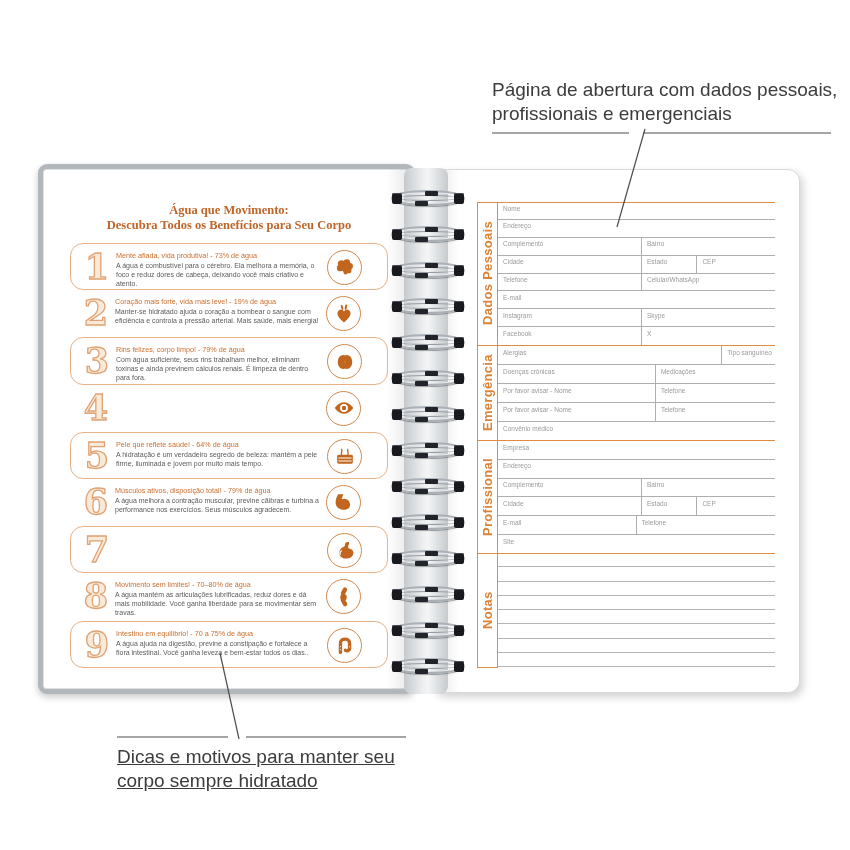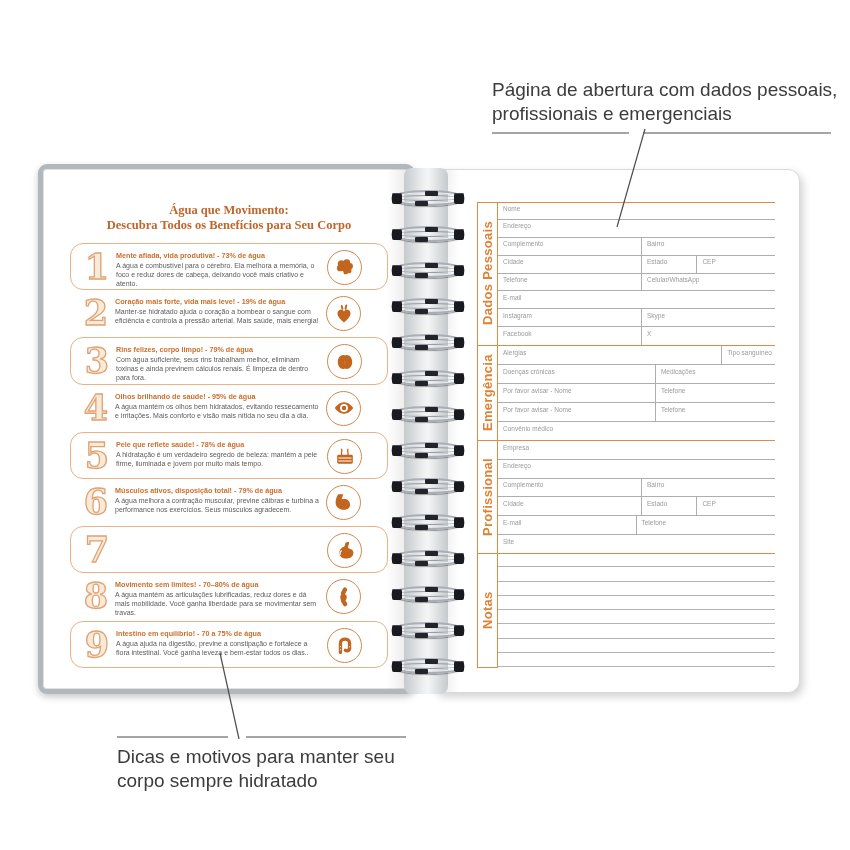--- a/index.html
+++ b/index.html
@@ -2,21 +2,21 @@
 <html><head>
 <meta charset="utf-8">
 <style>
   html,body{margin:0;padding:0;background:#fff;}
   .canvas{position:relative;width:850px;height:850px;background:#ffffff;overflow:hidden;
           font-family:"Liberation Sans", sans-serif;margin-top:12px;}
 
   
   .ann{position:absolute;color:#3c3c3c;font-size:19px;line-height:24px;letter-spacing:0;}
   .ann-top{left:492px;top:66px;width:360px;}
-  .ann-bottom{left:117px;top:733px;width:340px;}
+  .ann-bottom{left:117px;top:733px;width:340px;text-decoration:underline;}
   .leader{position:absolute;left:0;top:0;pointer-events:none;z-index:30;}
 
   
   .page-left{position:absolute;left:38px;top:152px;width:377px;height:530px;box-sizing:border-box;
              background:#fff;border:5px solid #b2b7bc;border-radius:9px;
              box-shadow:0 3px 7px rgba(0,0,0,.22), inset 0 0 0 1px #dfe2e4;}
   .page-left::after{content:"";position:absolute;right:-2px;top:0;bottom:0;width:26px;
              background:linear-gradient(90deg, rgba(0,0,0,0), rgba(0,0,0,.10));}
   .page-right{position:absolute;left:434px;top:157px;width:366px;height:524px;box-sizing:border-box;
              background:#fff;border:1px solid #d7dadc;border-radius:8px 12px 12px 8px;
@@ -43,21 +43,21 @@
   .ltitle{position:absolute;left:43px;top:191px;width:372px;text-align:center;z-index:6;
           font-family:"Liberation Serif", serif;font-weight:bold;color:#c0662a;
           font-size:12.5px;line-height:15px;}
   .items{position:absolute;left:70px;top:231px;width:318px;z-index:6;}
   .item{position:relative;height:47.2px;box-sizing:border-box;}
   .item.boxed{border:1.5px solid #e6b286;border-radius:13px;}
   .inum{position:absolute;left:4px;top:3px;width:44px;text-align:center;
         font-family:"DejaVu Serif", serif;font-weight:bold;font-size:35px;line-height:40px;
         color:#f8ead9;-webkit-text-stroke:1.3px #e0a273;}
   .itxt{position:absolute;left:45px;top:7px;width:206px;}
-  .ihead{font-size:7.2px;font-weight:bold;color:#cc6e2c;line-height:9px;margin-bottom:1px;}
+  .ihead{font-size:7.2px;font-weight:normal;color:#cc6e2c;line-height:9px;margin-bottom:1px;}
   .ibody{font-size:7px;color:#5a5a5c;line-height:9px;}
   .iicon{position:absolute;left:256px;top:6px;width:35px;height:35px;border:1.6px solid #ce8a4e;
         border-radius:50%;box-sizing:border-box;display:flex;align-items:center;justify-content:center;}
   .iicon svg{width:24px;height:24px;}
 
   
   .form{position:absolute;left:0;top:0;z-index:6;}
   .oline{position:absolute;background:#e18a42;}
   .vlabel{position:absolute;display:flex;align-items:center;justify-content:center;
           color:#dc8335;font-weight:bold;font-size:13px;letter-spacing:.3px;
@@ -256,37 +256,33 @@
       <div class="iicon">
         <svg viewBox="0 0 20 20" fill="#c2661f">
             <path d="M8.6 4.2C5.8 4.2 4 6.6 4 10s1.8 5.8 4.6 5.8c1.5 0 2.2-.9 2.2-1.8 0-.8-.9-1.1-.9-4s.9-3.2.9-4c0-.9-.7-1.8-2.2-1.8z"></path>
             <path d="M11.4 4.2c2.8 0 4.6 2.4 4.6 5.8s-1.8 5.8-4.6 5.8c-1.5 0-2.2-.9-2.2-1.8 0-.8.9-1.1.9-4s-.9-3.2-.9-4c0-.9.7-1.8 2.2-1.8z"></path>
           </svg>
       </div>
     </div>
 
     <div class="item">
       <span class="inum">4</span>
-      <div class="itxt">
-        <div class="ihead">Olhos brilhando de saúde! - 95% de água</div>
-        <div class="ibody">A água mantém os olhos bem hidratados, evitando ressecamento e irritações. Mais conforto e visão mais nítida no seu dia a dia.</div>
-      </div>
       <div class="iicon">
         <svg viewBox="0 0 20 20" fill="#c2661f">
             <path d="M10 5.2C5.8 5.2 2.8 9.1 2.3 10c.5.9 3.5 4.8 7.7 4.8s7.2-3.9 7.7-4.8c-.5-.9-3.5-4.8-7.7-4.8z"></path>
             <circle cx="10" cy="10" r="3.3" fill="#fff"></circle>
             <circle cx="10" cy="10" r="1.9"></circle>
           </svg>
       </div>
     </div>
 
     <div class="item boxed">
       <span class="inum">5</span>
       <div class="itxt">
-        <div class="ihead">Pele que reflete saúde! - 78% de água</div>
+        <div class="ihead">Pele que reflete saúde! - 64% de água</div>
         <div class="ibody">A hidratação é um verdadeiro segredo de beleza: mantém a pele firme, iluminada e jovem por muito mais tempo.</div>
       </div>
       <div class="iicon">
         <svg viewBox="0 0 20 20" fill="#c2661f">
             <rect x="3.5" y="9" width="13" height="7.5" rx="1.2"></rect>
             <path d="M7.2 9c-.8-1.8.8-2.6 0-4.6" stroke="#c2661f" stroke-width="1.1" fill="none" stroke-linecap="round"></path>
             <path d="M12.4 9c.8-1.8-.8-2.6 0-4.6" stroke="#c2661f" stroke-width="1.1" fill="none" stroke-linecap="round"></path>
             <path d="M4.5 11.6h11M4.5 14.1h11" stroke="#fff" stroke-width=".9" fill="none"></path>
           </svg>
       </div>

